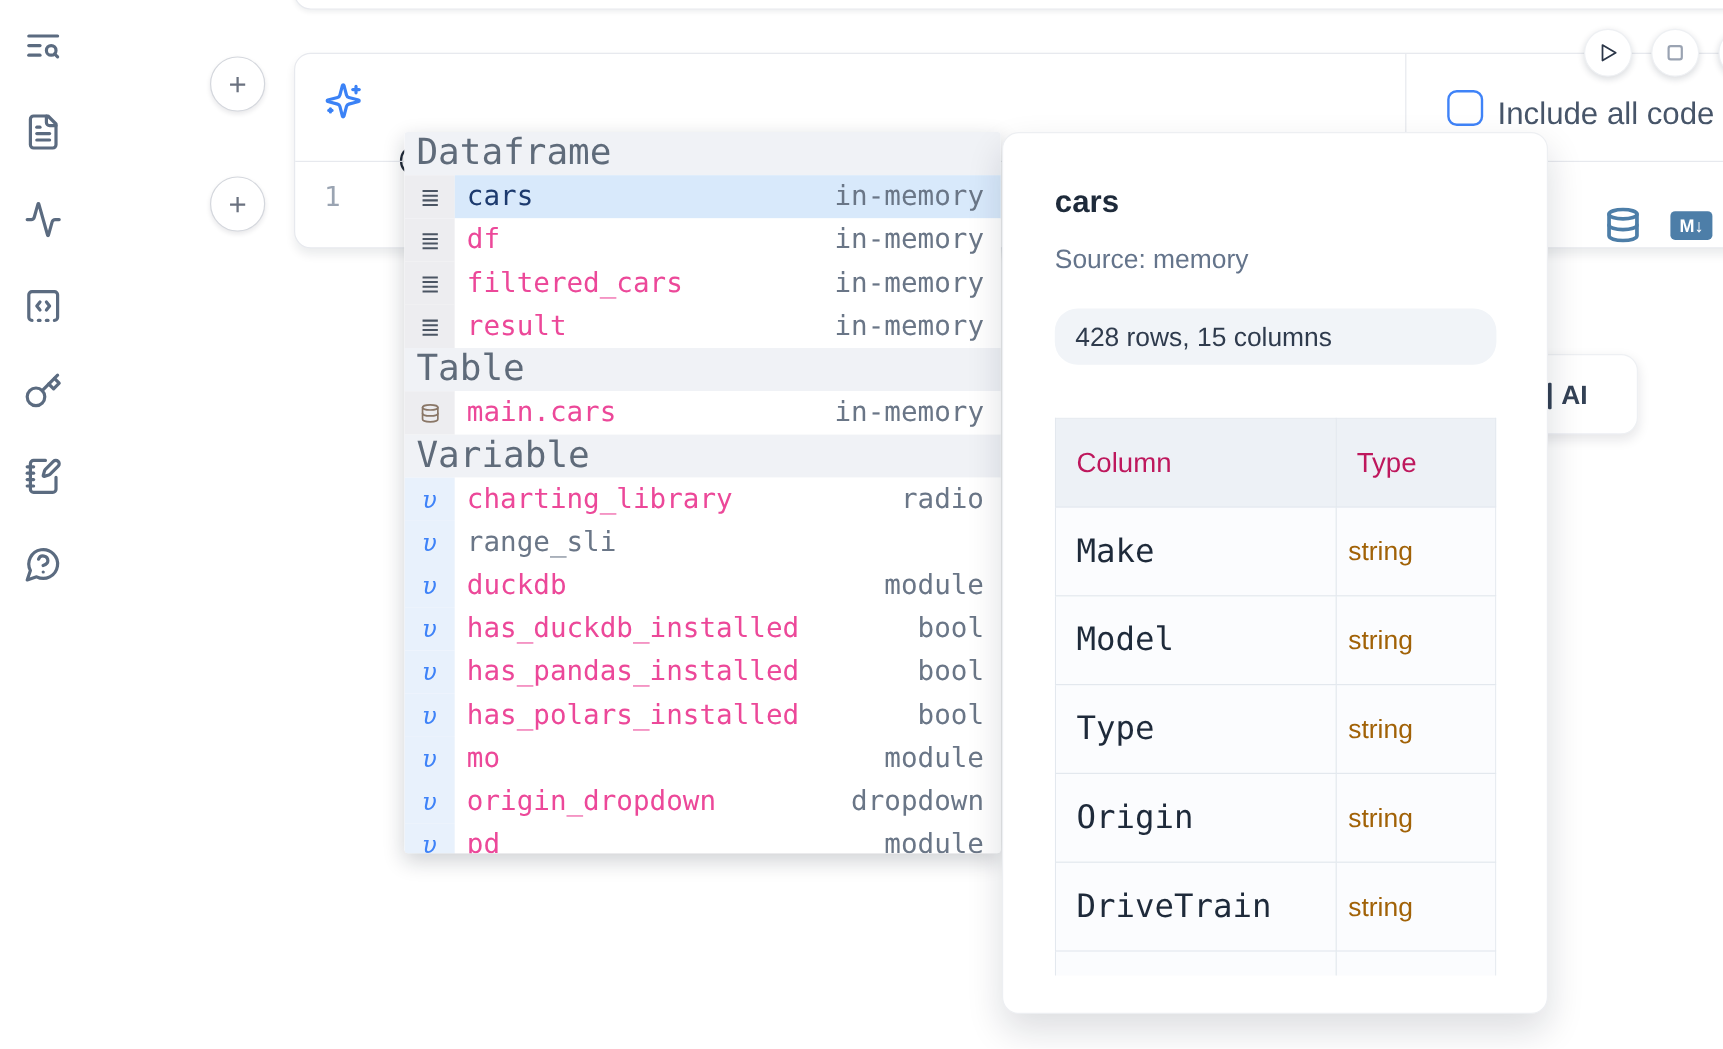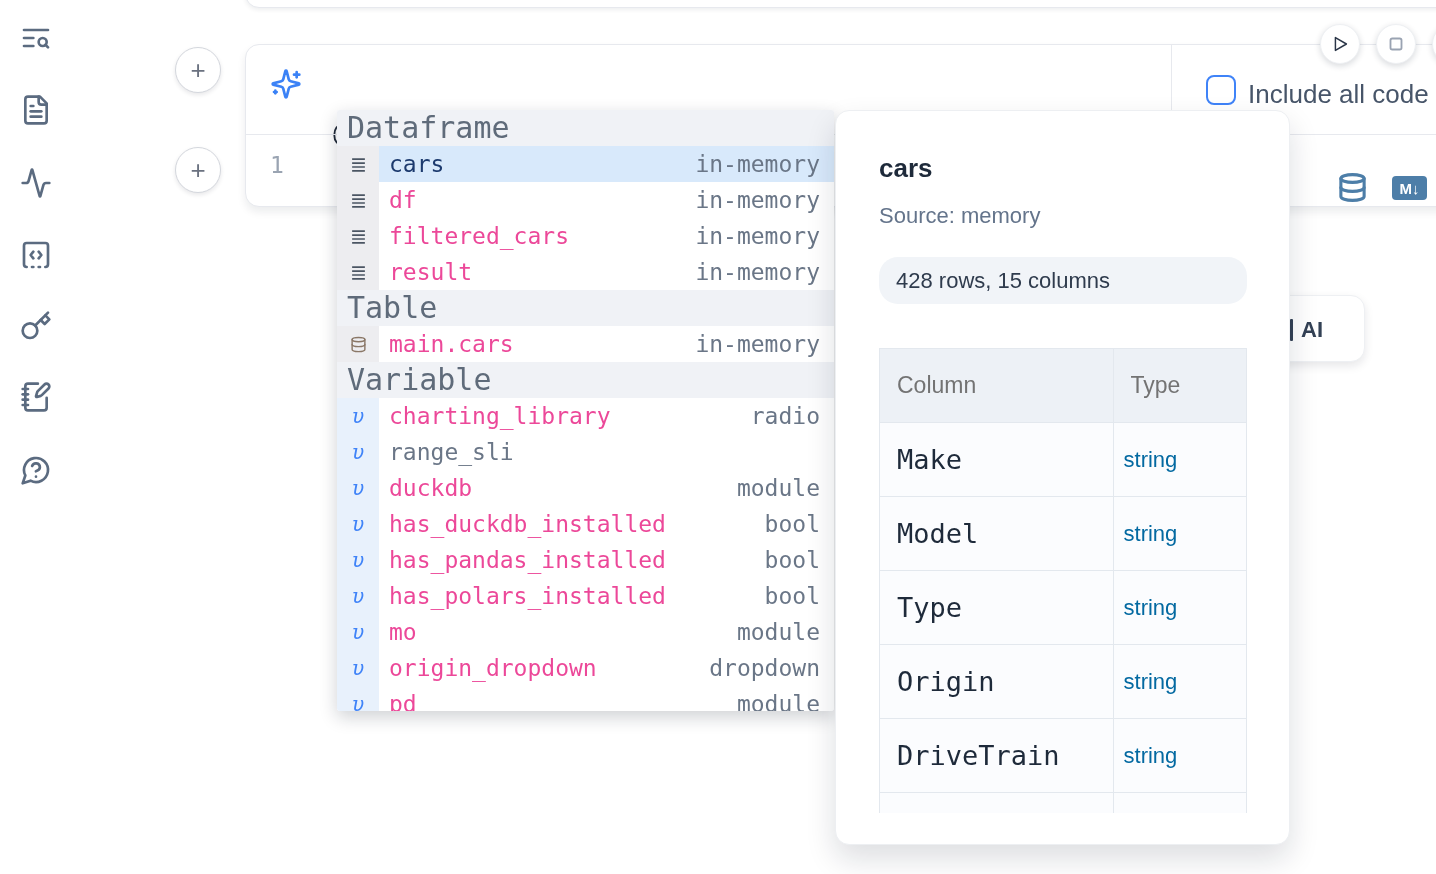--- a/index.html
+++ b/index.html
@@ -88,24 +88,24 @@
            border:1px solid #edeff2; border-radius:14px; box-shadow:0 14px 30px rgba(15,23,42,.14);
            z-index:20; }
   .panel-title { position:absolute; left:43px; top:42px; font-size:26px; font-weight:bold; color:#1e2a3a; }
   .panel-source { position:absolute; left:43px; top:92px; font-size:22px; color:#64748b; }
   .panel-pill { position:absolute; left:43px; top:146px; width:368px; height:47px; background:#f1f4f8;
                 border-radius:19px; font-size:22px; color:#2f3b4d; line-height:47px; padding-left:17px; }
   .schema-wrap { position:absolute; left:43px; top:237px; width:368px; height:465px; overflow:hidden; }
   .schema { border-collapse:collapse; width:368px; }
   .schema td, .schema th { border:1px solid #e3e8ee; height:74px; text-align:left;
                            padding:0 0 0 17px; vertical-align:middle; }
-  .schema th { background:#edf1f6; font-size:23px; font-weight:normal; color:#737373; width:234px; }
+  .schema th { background:#edf1f6; font-size:23px; font-weight:normal; color:#be185d; width:234px; }
   .schema th.t2 { width:134px; }
   .schema td.col-name { font-family:"DejaVu Sans Mono", monospace; font-size:27px; color:#1e2a3a; background:#fbfcfe; }
-  .schema td.col-type { font-size:22px; color:#0369a1; background:#fbfcfe;padding-left:10px; }
+  .schema td.col-type { font-size:22px; color:#a16207; background:#fbfcfe;padding-left:10px; }
 </style>
 </head>
 <body>
 
 <div class="sidebar">
   <div class="side-ic" style="top:22px">
     <svg viewBox="0 0 24 24">
         <path d="M21 6H3"></path>
         <path d="M10 12H3"></path>
         <path d="M10 18H3"></path>

